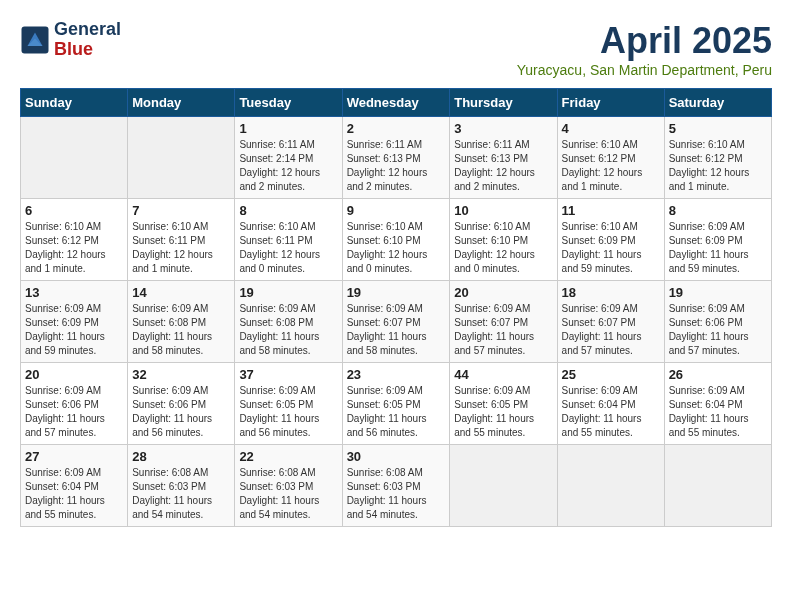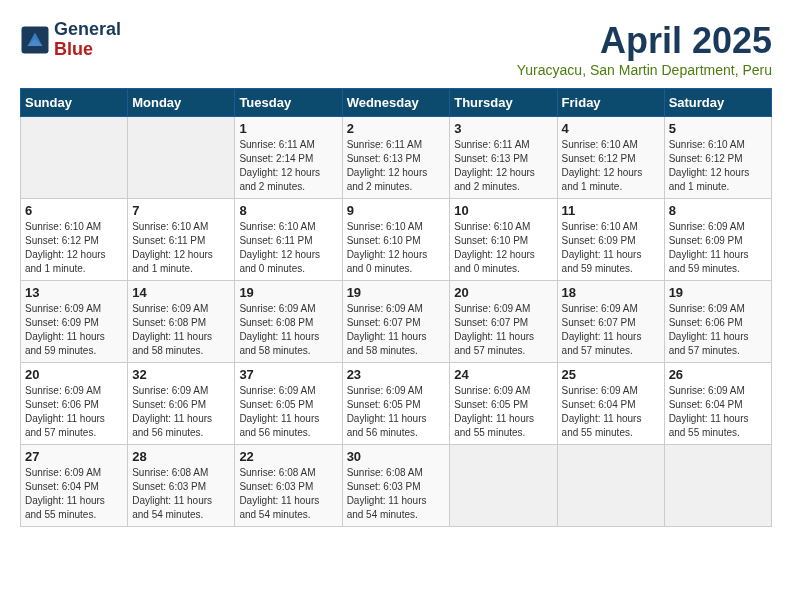--- a/index.html
+++ b/index.html
@@ -283,21 +283,21 @@
 and 56 minutes.</div>
         </td>
         <td>
           <div class="day-number">23</div>
           <div class="day-info">Sunrise: 6:09 AM
 Sunset: 6:05 PM
 Daylight: 11 hours
 and 56 minutes.</div>
         </td>
         <td>
-          <div class="day-number">24</div>
+          <div class="day-number">44</div>
           <div class="day-info">Sunrise: 6:09 AM
 Sunset: 6:05 PM
 Daylight: 11 hours
 and 55 minutes.</div>
         </td>
         <td>
           <div class="day-number">25</div>
           <div class="day-info">Sunrise: 6:09 AM
 Sunset: 6:04 PM
 Daylight: 11 hours

